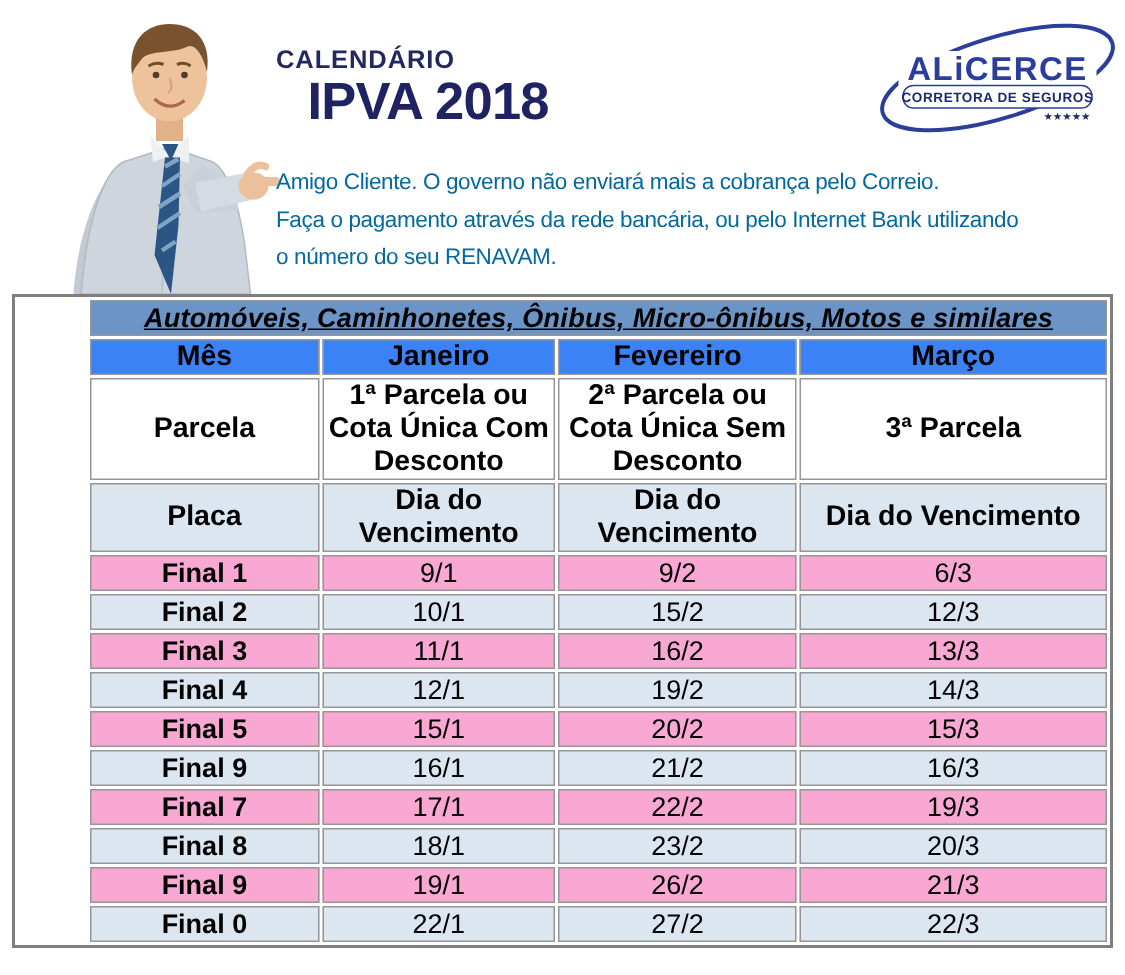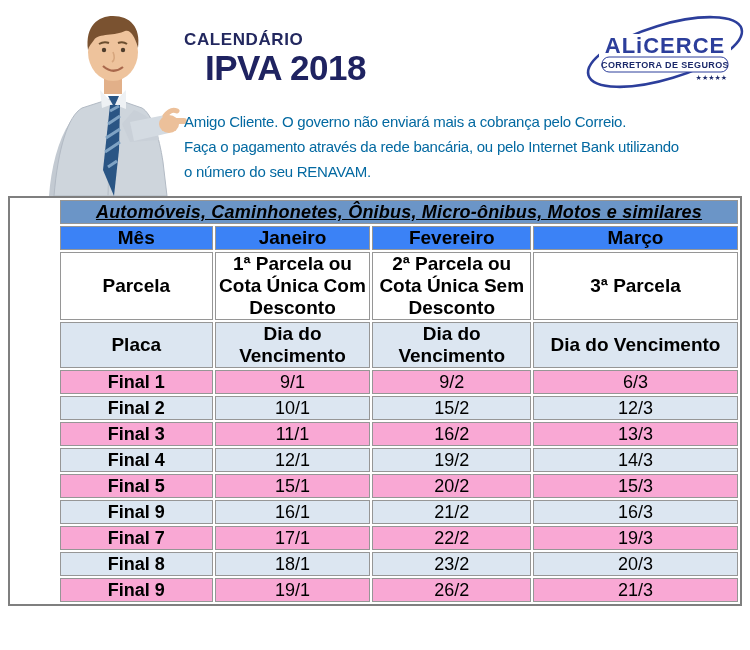--- a/index.html
+++ b/index.html
@@ -267,17 +267,23 @@
           <td>18/1</td>
           <td>23/2</td>
           <td>20/3</td>
         </tr>
         <tr class="data-row">
           <td class="plate">Final 9</td>
           <td>19/1</td>
           <td>26/2</td>
           <td>21/3</td>
         </tr>
+        <tr class="data-row alt">
+          <td class="plate">Final 0</td>
+          <td>22/1</td>
+          <td>27/2</td>
+          <td>22/3</td>
+        </tr>
       </tbody>
     </table>
   </div>
 
 </div>
 
 </body></html>

